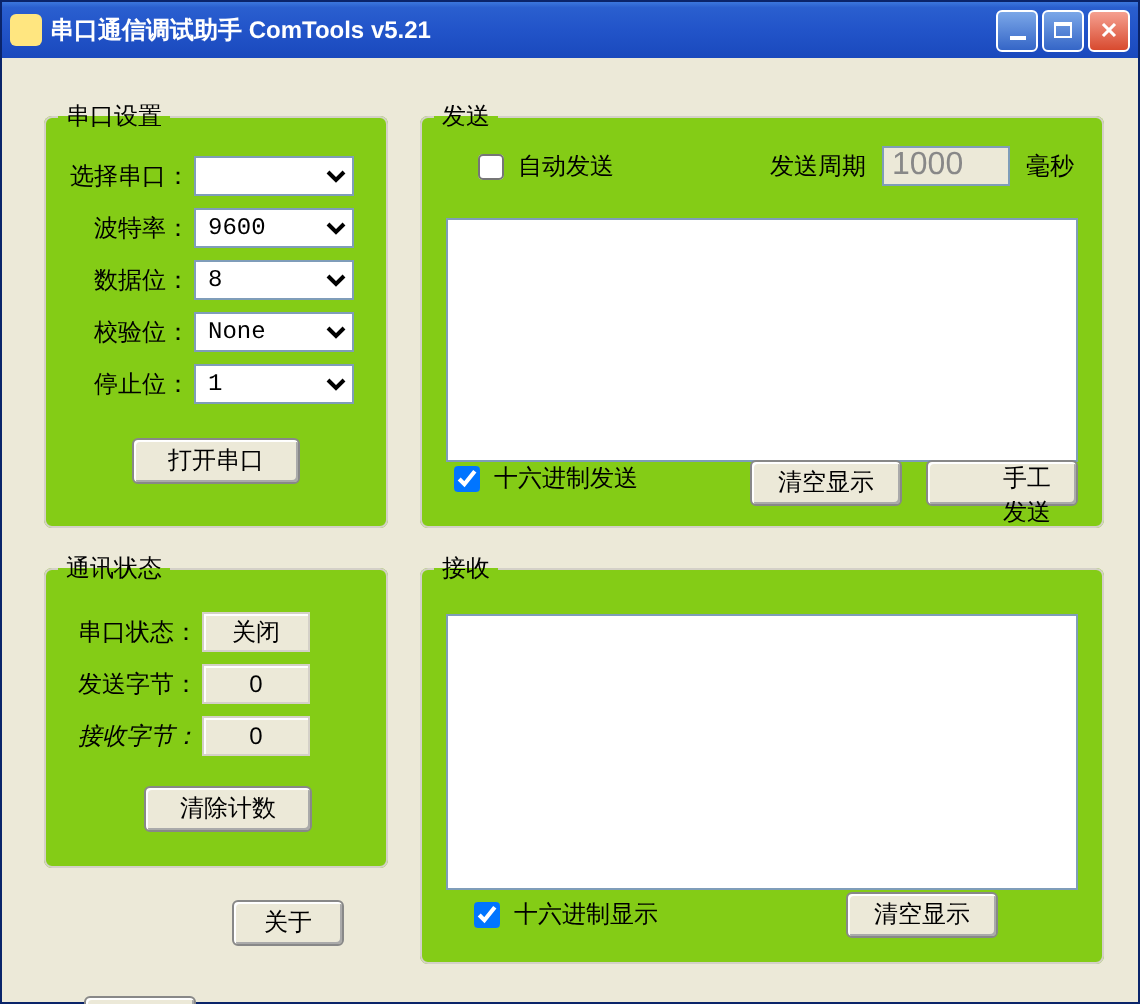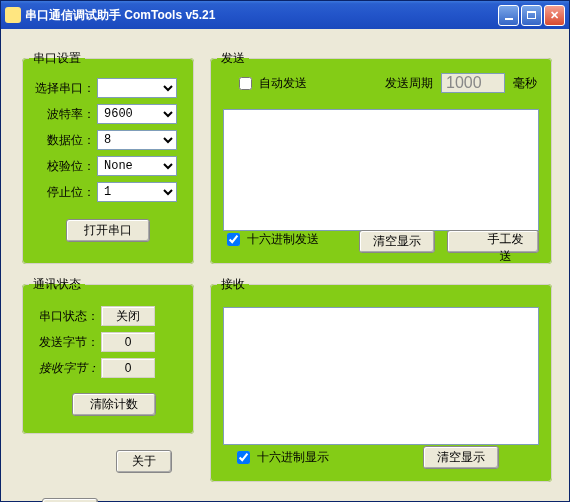--- a/index.html
+++ b/index.html
@@ -238,21 +238,21 @@
         <span>毫秒</span>
       </div>
       <textarea class="area" style="position: absolute; left: 12px; top: 42px; width: 316px; height: 122px;"></textarea>
       <div style="position:absolute; left:12px; bottom:10px; right:12px; display:flex; align-items:flex-start;">
         <label class="chk">
           <input type="checkbox" checked="" style="">
           <span>十六进制发送</span>
         </label>
         <span style="flex:1;"></span>
         <button class="btn" style="width:76px; margin-right:12px;">清空显示</button>
-        <button class="btn" style="width:92px;padding-left:35px;">手工发送</button>
+        <button class="btn" style="width:76px;padding-left:35px;">手工发送</button>
       </div>
     </fieldset>
 
     <fieldset class="group" style="left:206px; top:244px; width:342px; height:206px;">
       <legend>接收</legend>
       <textarea class="area" style="position: absolute; left: 12px; top: 14px; width: 316px; height: 138px;"></textarea>
       <div style="position:absolute; left:22px; bottom:12px; right:12px; display:flex; align-items:center;">
         <label class="chk">
           <input type="checkbox" checked="" style="">
           <span>十六进制显示</span>

